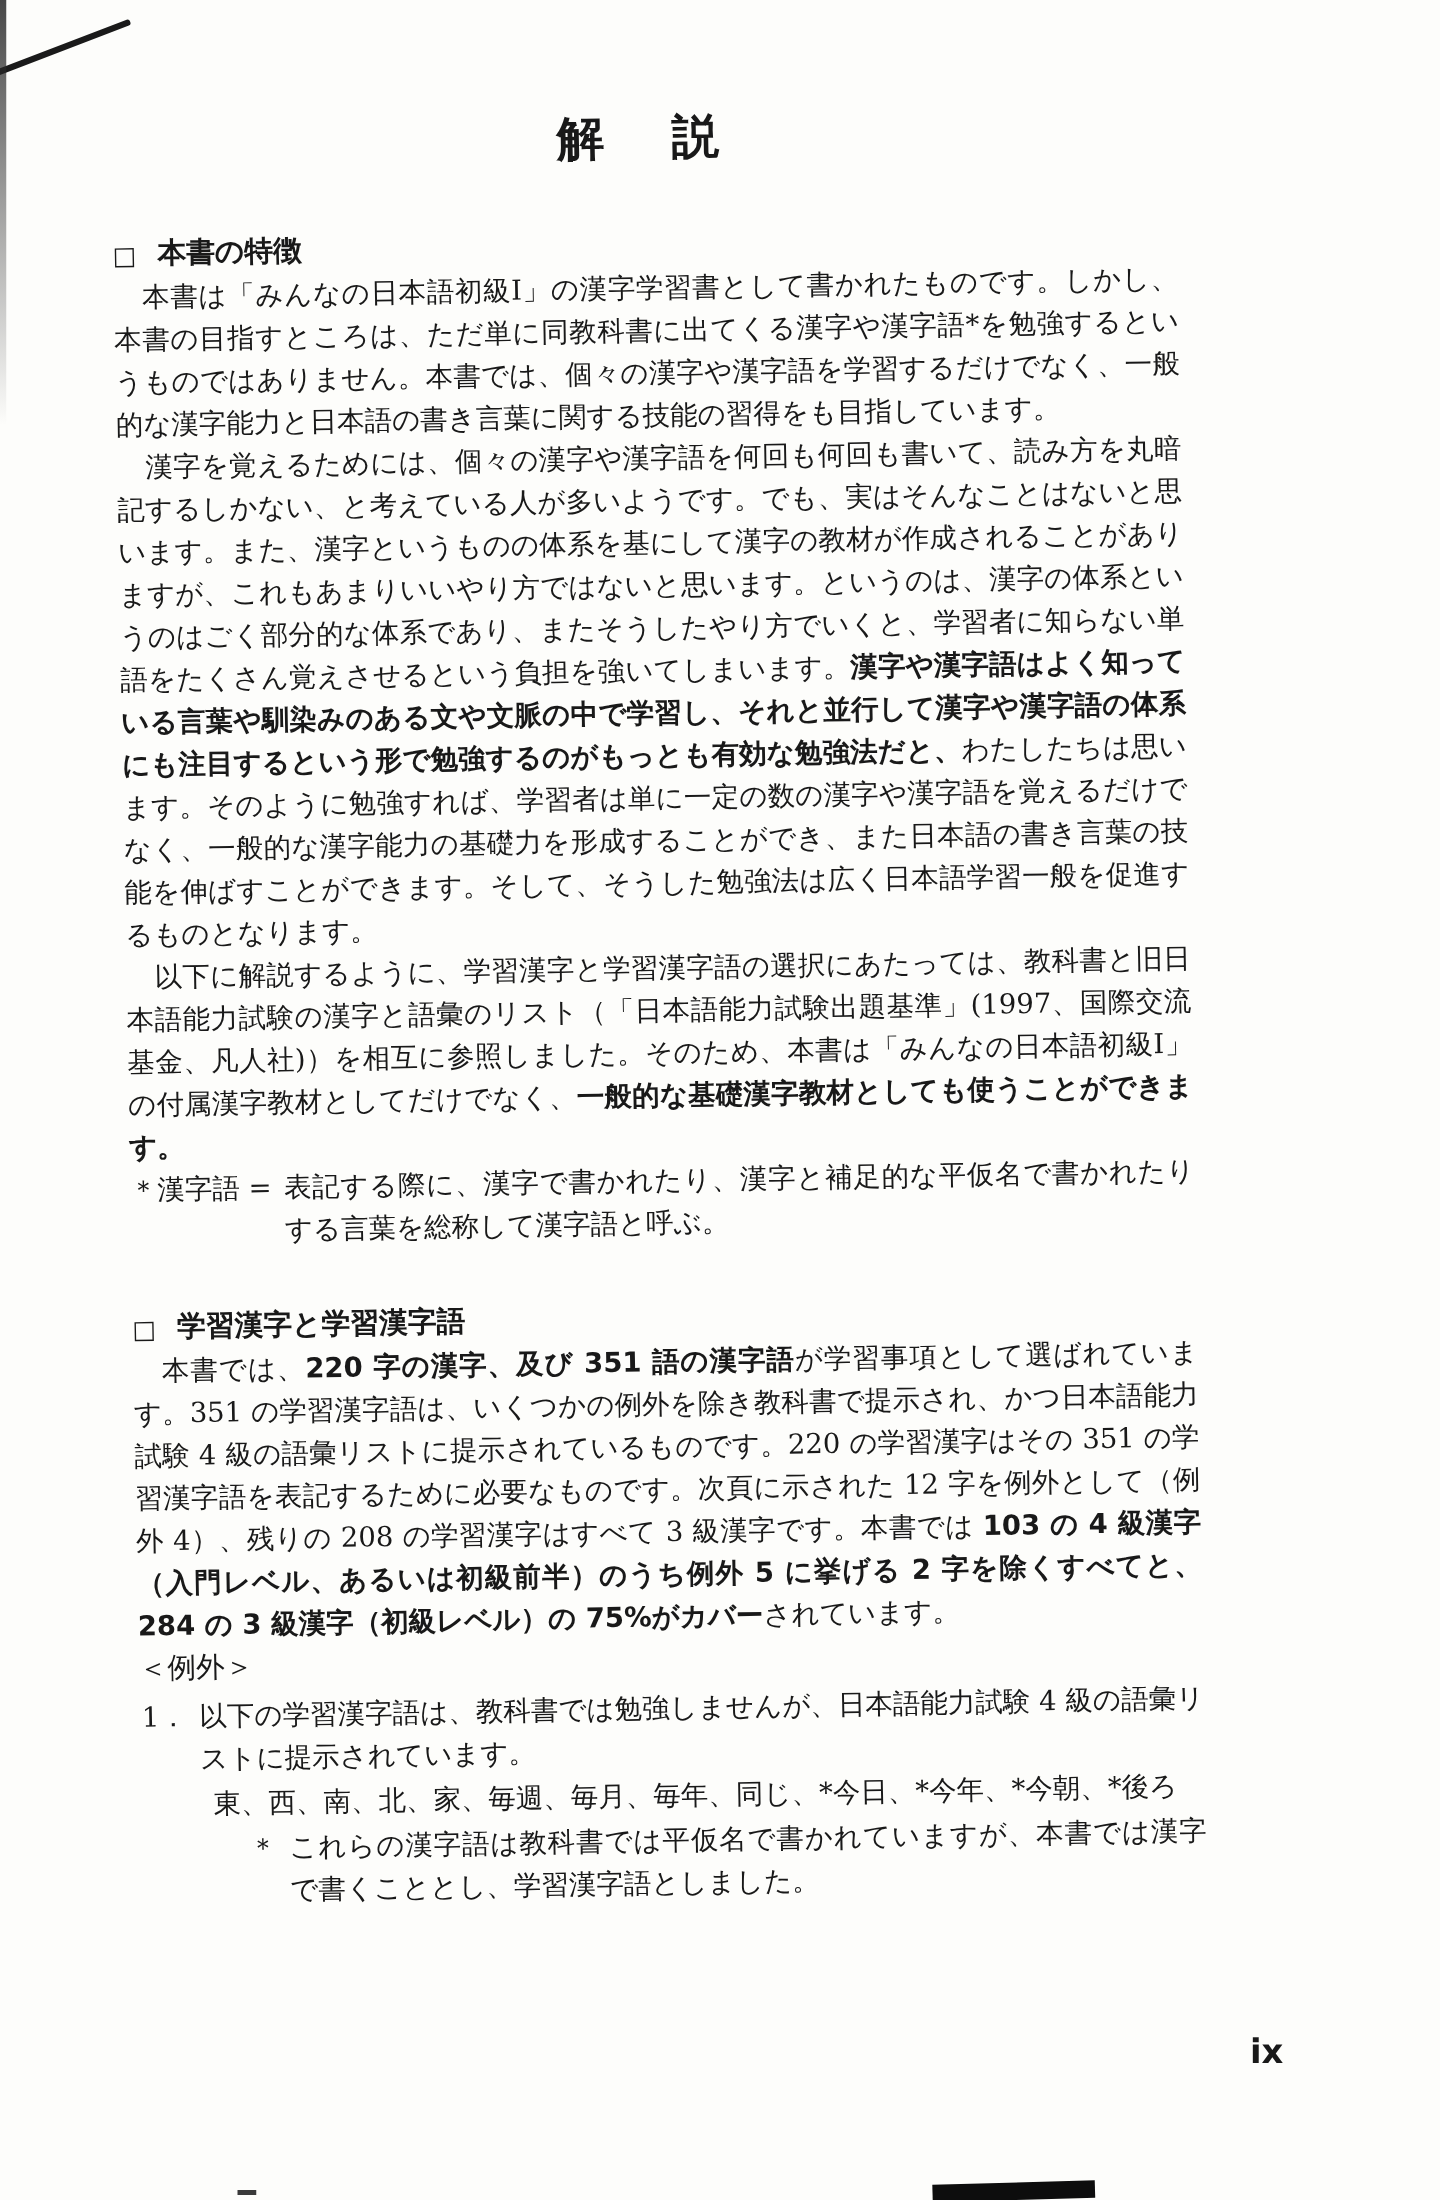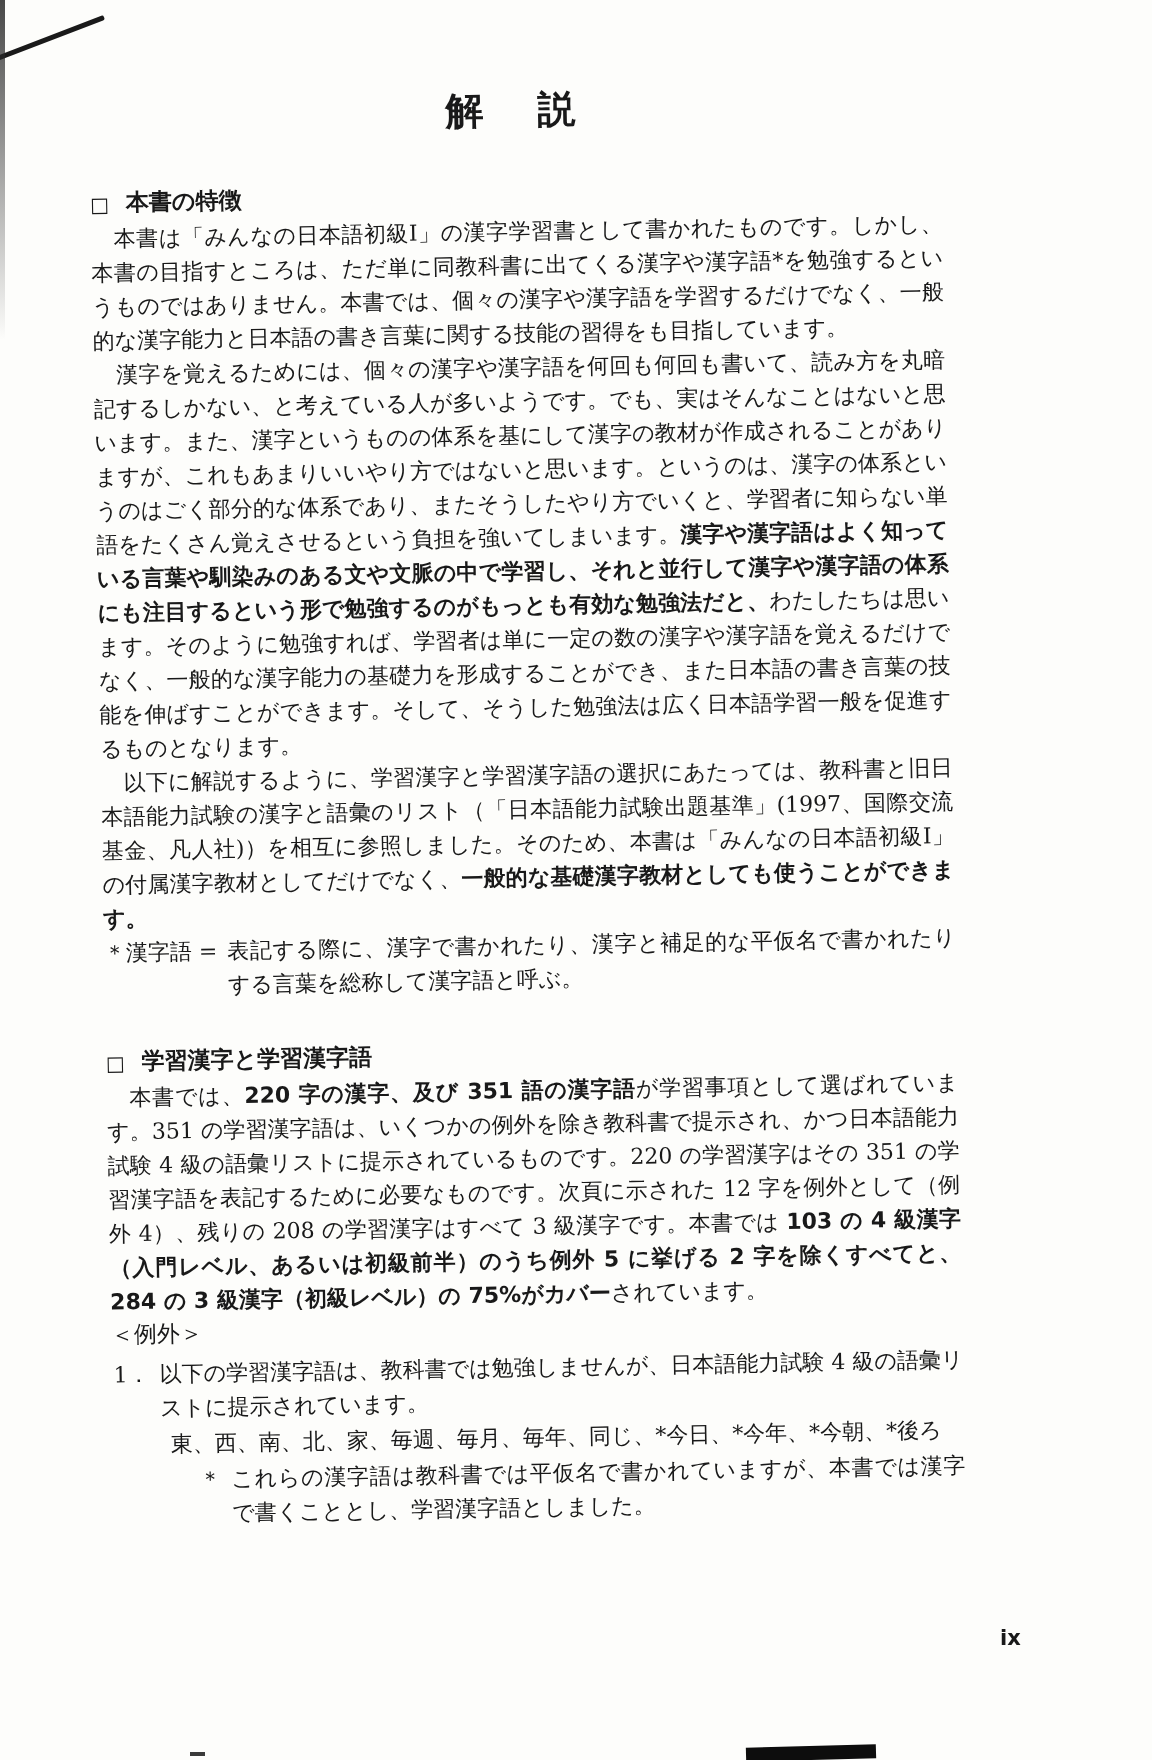--- a/index.html
+++ b/index.html
@@ -68,21 +68,21 @@
   .exc-words {
     font-size:22px; line-height:34px;
     margin:2px 0 0 58px;
   }
   .exc-note { margin-left:86px; margin-top:2px; }
   .page-number {
     position:absolute;
     left:1000px; top:1626px;
     font-family:"DejaVu Sans", sans-serif;
     font-weight:bold;
-    font-size:21px;
+    font-size:27px;
   }
   
   .artifact-corner-line {
     position:absolute; left:-10px; top:36px;
     width:118px; height:5px;
     background:#1a1a1a;
     transform:rotate(-21deg);
     border-radius:2px;
   }
   .artifact-left-edge {

